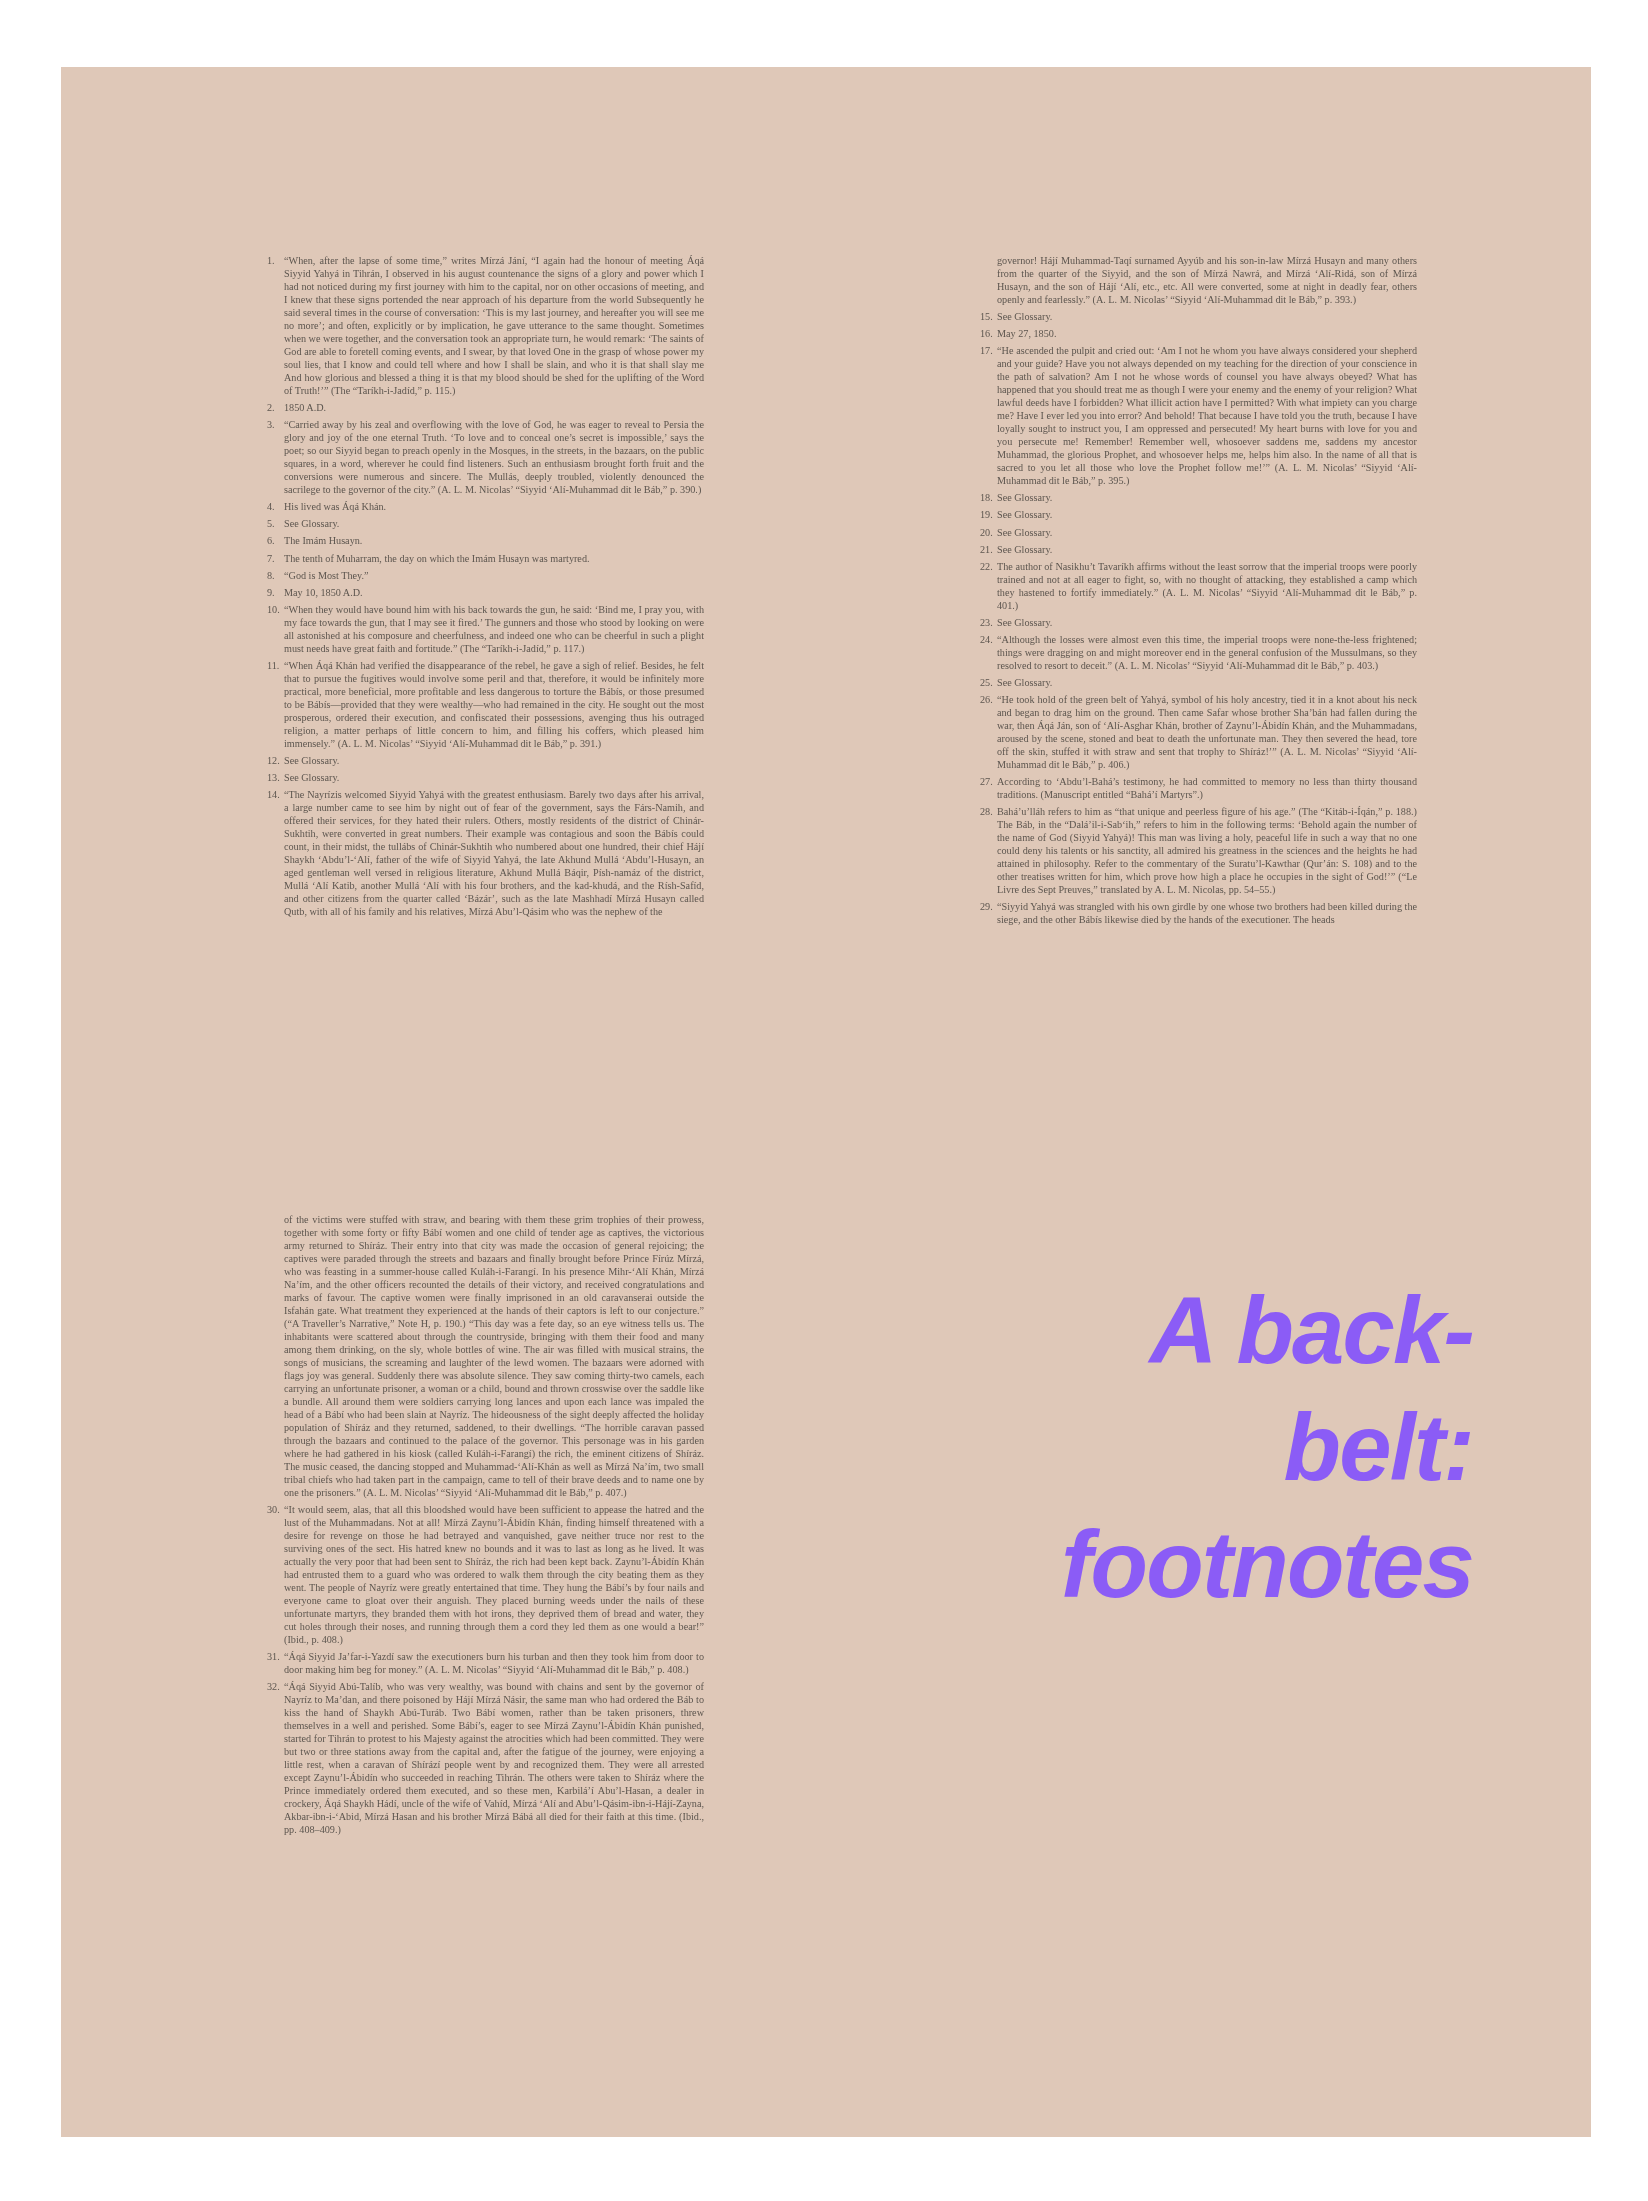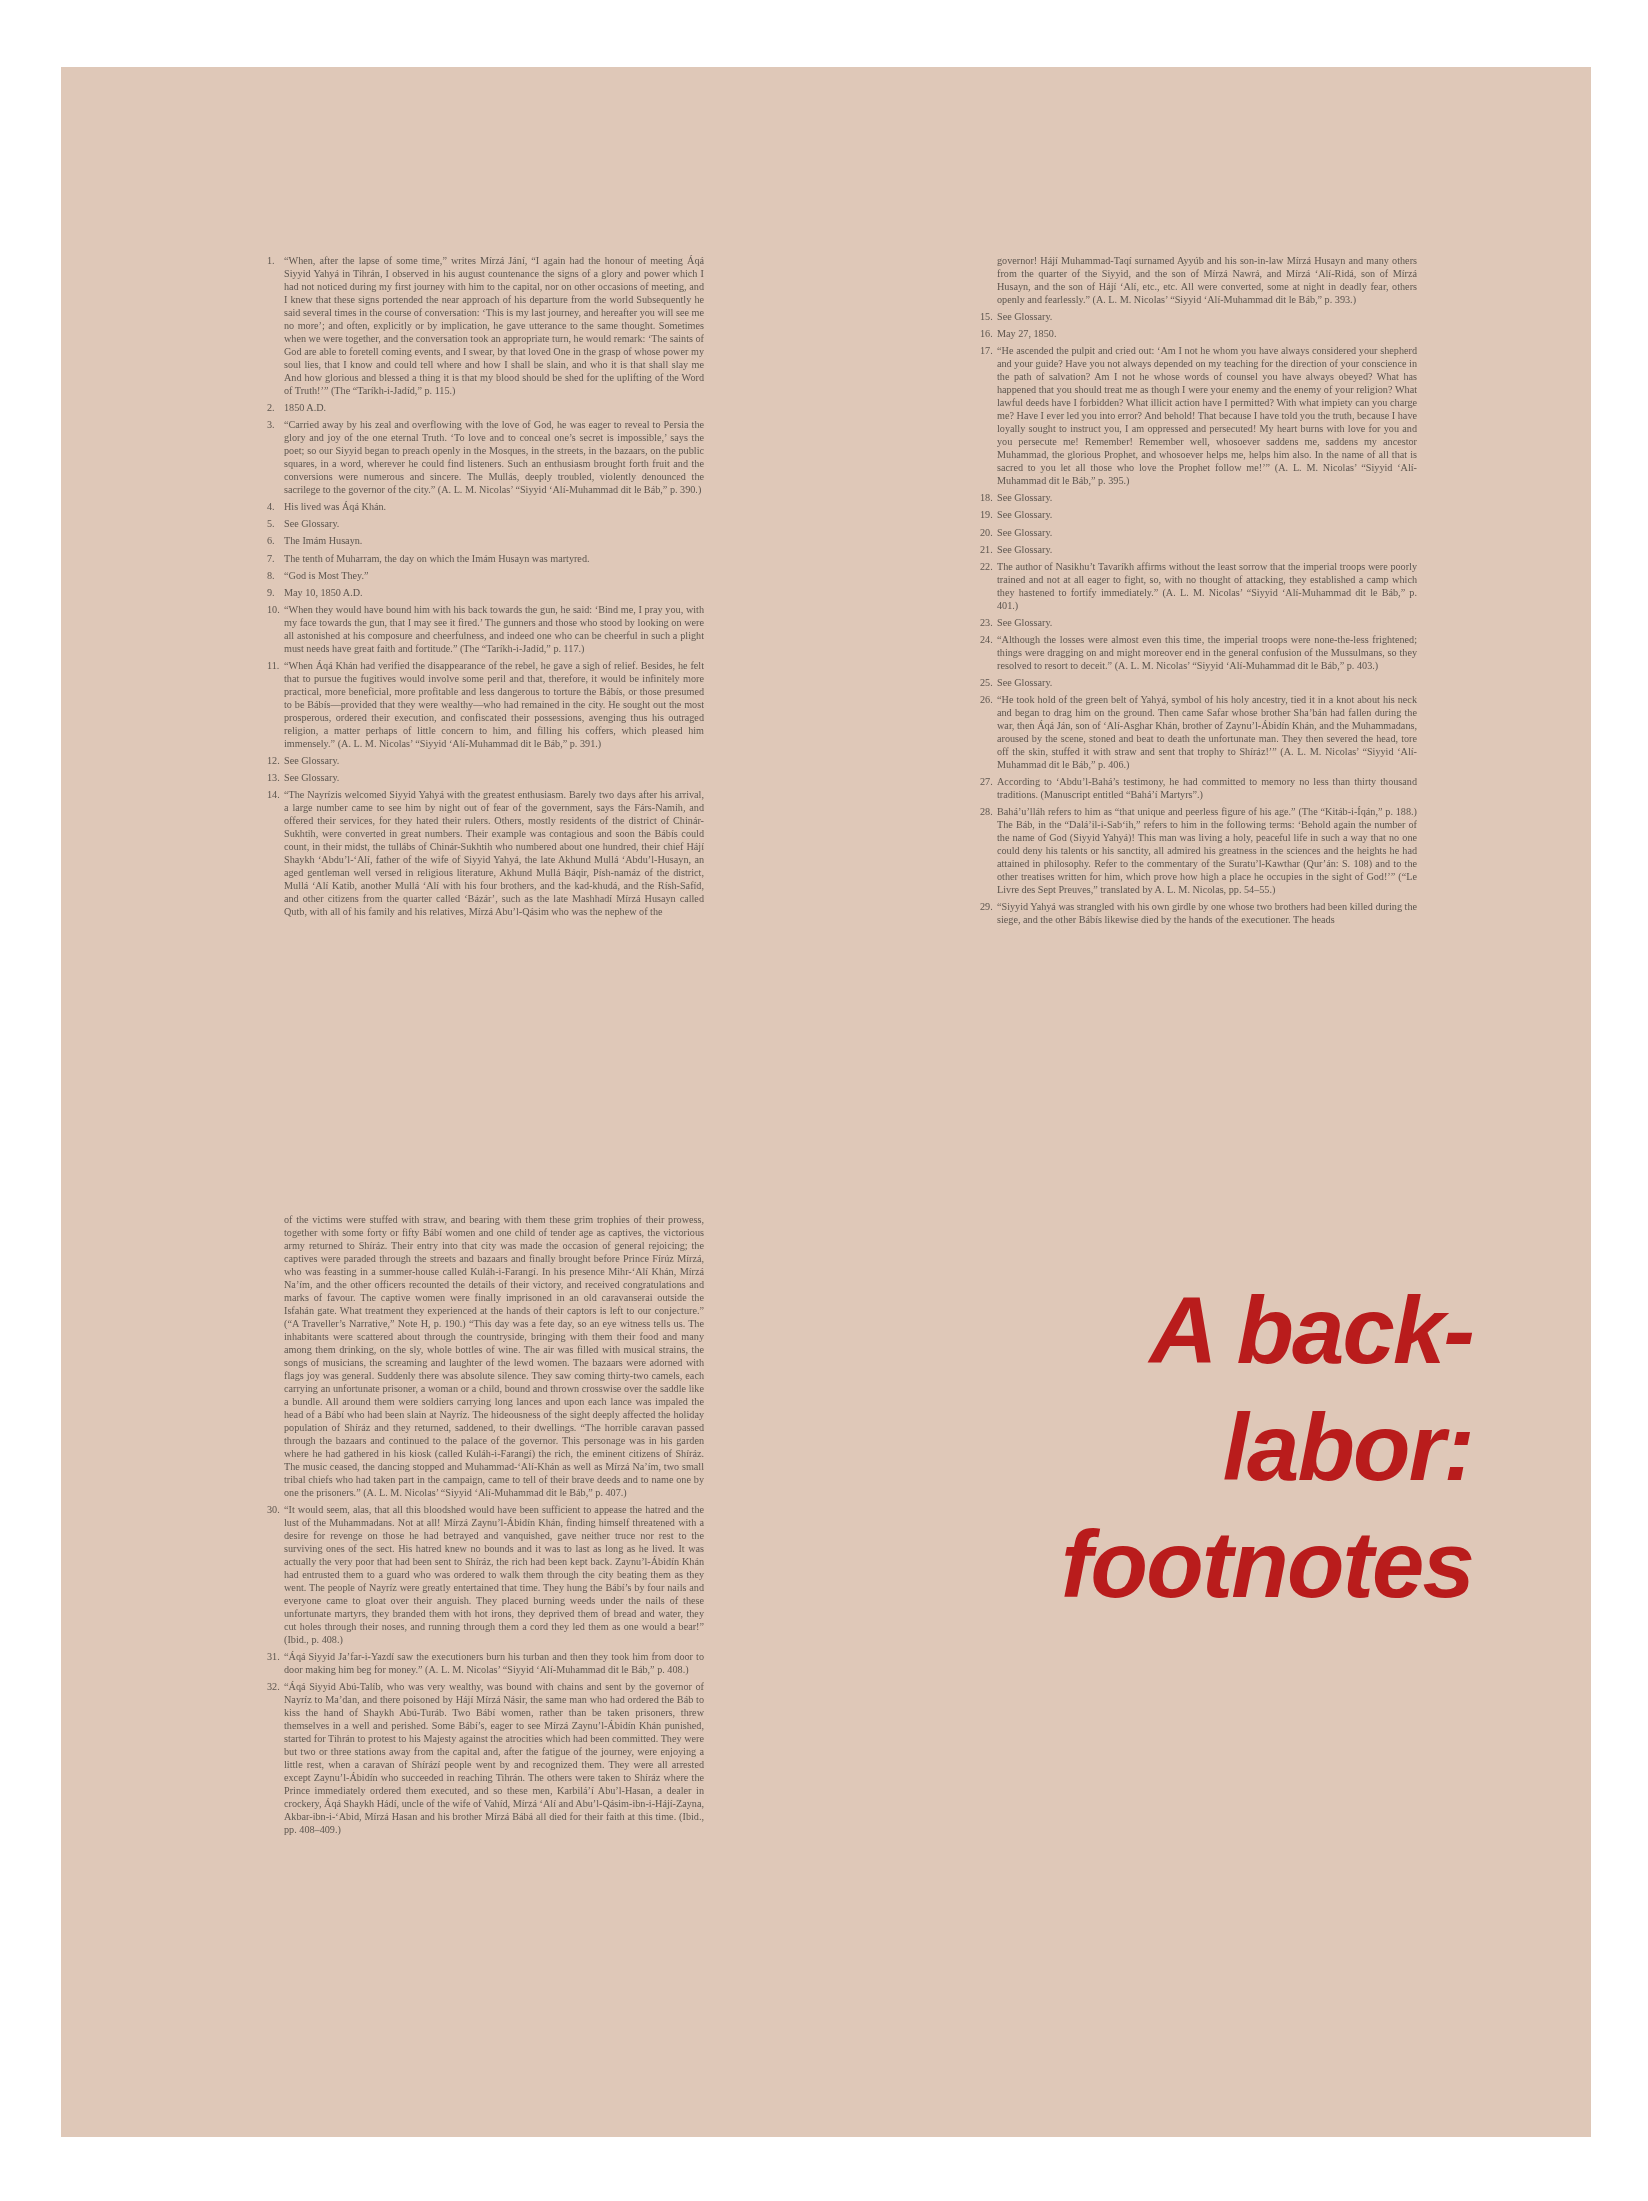--- a/index.html
+++ b/index.html
@@ -36,21 +36,21 @@
     position: absolute;
     left: 0; top: 0;
     width: 17px;
     text-align: left;
   }
   .display-quote {
     position: absolute;
     top: 1272px;
     right: 175px;
     text-align: right;
-    color: #b91c1c;
+    color: #8b5cf6;
     font-family: "Liberation Sans", sans-serif;
     font-weight: bold;
     font-style: italic;
     font-size: 94px;
     line-height: 117px;
     letter-spacing: -1.8px;
     white-space: nowrap;
   }
 </style>
 </head>
@@ -198,16 +198,16 @@
     <span class="fn-text">“Áqá Siyyid Ja’far-i-Yazdí saw the executioners burn his turban and then they took him from door to door making him beg for money.” (A. L. M. Nicolas’ “Siyyid ‘Alí-Muhammad dit le Báb,” p. 408.)</span>
   </div>
     <div class="fn">
     <span class="fn-num">32.</span>
     <span class="fn-text">“Áqá Siyyid Abú-Talíb, who was very wealthy, was bound with chains and sent by the governor of Nayríz to Ma’dan, and there poisoned by Hájí Mírzá Násir, the same man who had ordered the Báb to kiss the hand of Shaykh Abú-Turáb. Two Bábí women, rather than be taken prisoners, threw themselves in a well and perished. Some Bábí’s, eager to see Mírzá Zaynu’l-Ábidín Khán punished, started for Tihrán to protest to his Majesty against the atrocities which had been committed. They were but two or three stations away from the capital and, after the fatigue of the journey, were enjoying a little rest, when a caravan of Shírází people went by and recognized them. They were all arrested except Zaynu’l-Ábidín who succeeded in reaching Tihrán. The others were taken to Shíráz where the Prince immediately ordered them executed, and so these men, Karbilá’í Abu’l-Hasan, a dealer in crockery, Áqá Shaykh Hádí, uncle of the wife of Vahíd, Mírzá ‘Alí and Abu’l-Qásim-ibn-i-Hájí-Zayna, Akbar-ibn-i-‘Abid, Mírzá Hasan and his brother Mírzá Bábá all died for their faith at this time. (Ibid., pp. 408–409.)</span>
   </div>
   </div>
 
 <div class="display-quote">
   <div>A back-</div>
-  <div>labor:</div>
+  <div>belt:</div>
   <div>footnotes</div>
 </div>
 
 
 </body></html>

